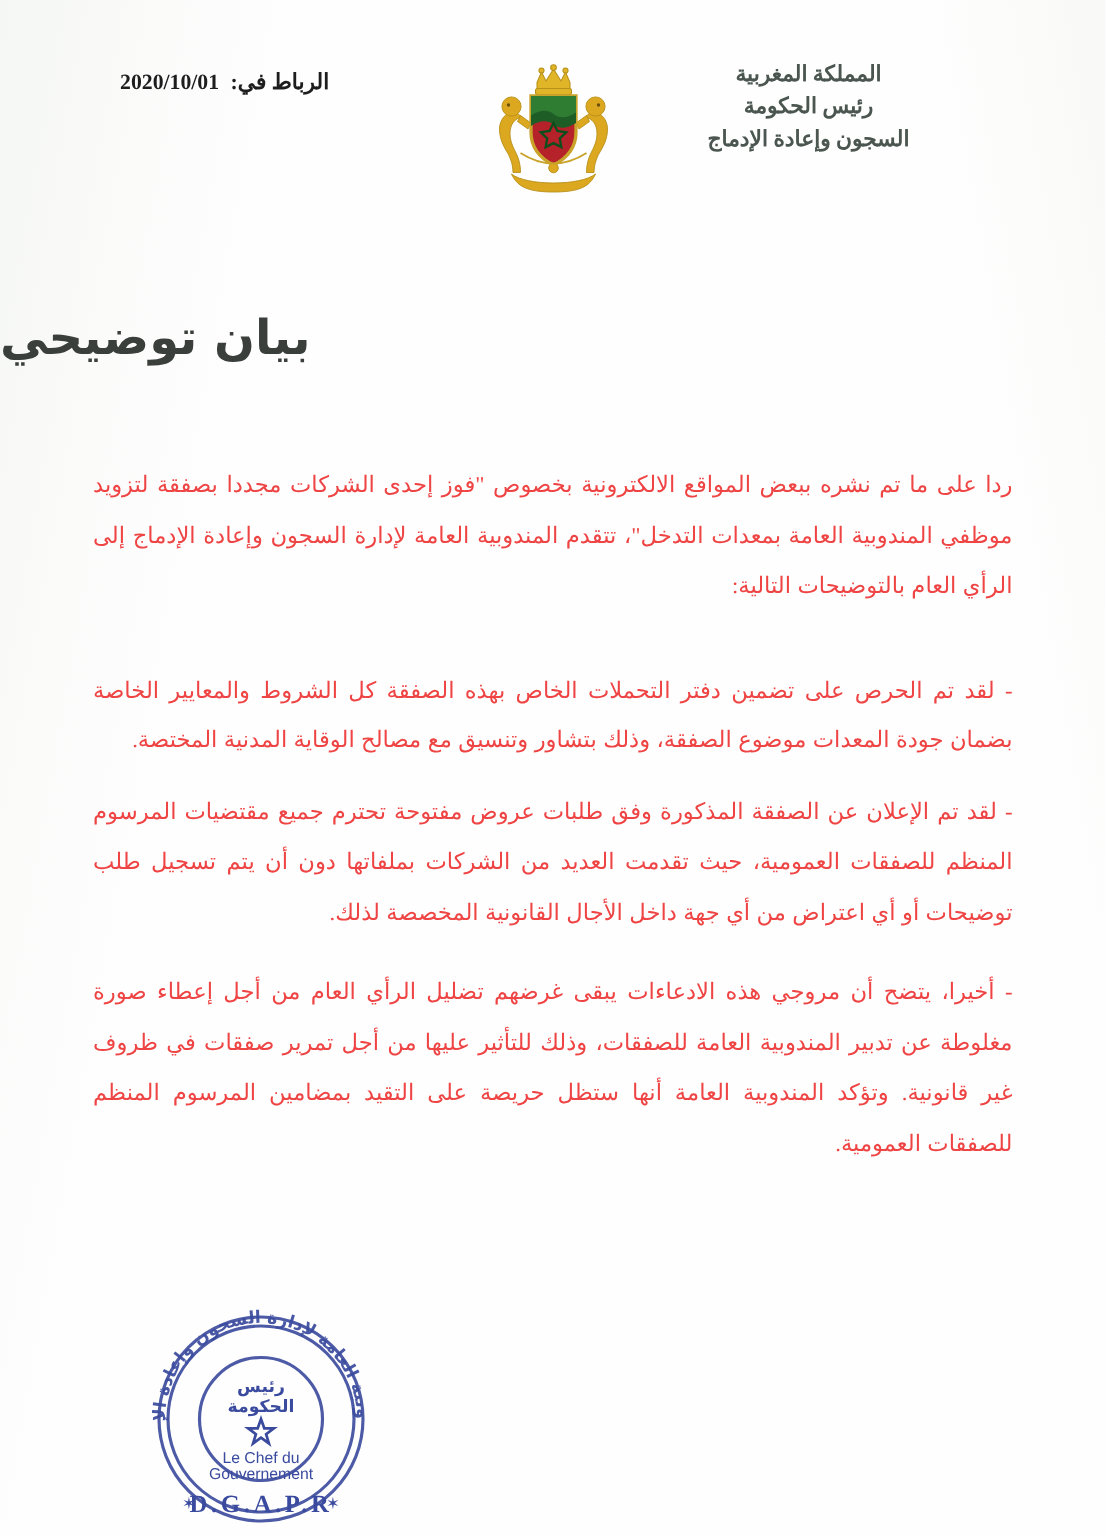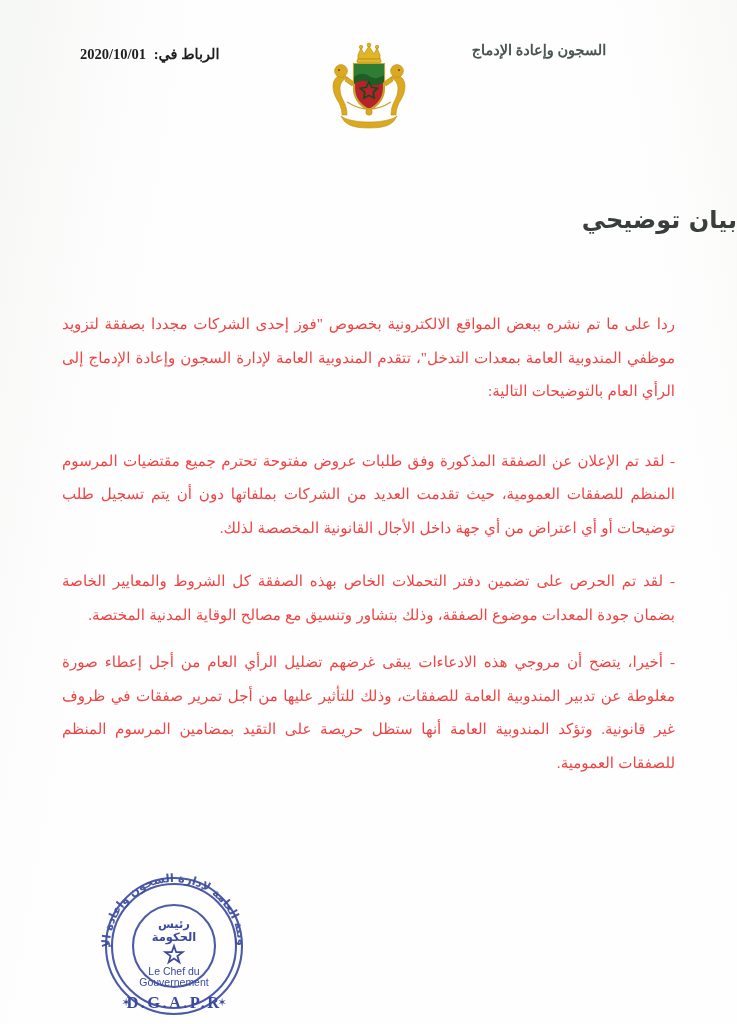--- a/index.html
+++ b/index.html
@@ -83,23 +83,23 @@
     color: #4b5650;
     white-space: nowrap;
   }
 
   
   .doc-title {
     position: absolute;
     top: 206px;
     left: 0;
     right: 0;
-    text-align: right;
+    text-align: left;
     font-family: "DejaVu Sans", "Liberation Sans", sans-serif;
-    font-size: 24px;
+    font-size: 32px;
     font-weight: 700;
     color: #3a3f3c;
     letter-spacing: 0.5px;
     direction: rtl;
   }
 
   
   .body-text {
     position: absolute;
     top: 308px;
@@ -180,30 +180,32 @@
           <circle cx="48" cy="74" r="3.2"></circle>
         </g>
 
         <g fill="none" stroke="#c9a32a" stroke-width="1.3">
           <path d="M26 64 q22 14 44 0"></path>
         </g>
       </svg>
     </div>
 
     <div class="org-block">
+      <div class="org-line">المملكة المغربية</div>
+      <div class="org-line">رئيس الحكومة</div>
       <div class="org-line">السجون وإعادة الإدماج</div>
     </div>
   </div>
 
   <div class="doc-title">بيان توضيحي</div>
 
   <div class="body-text">
     <p class="para intro">ردا على ما تم نشره ببعض المواقع الالكترونية بخصوص "فوز إحدى الشركات مجددا بصفقة لتزويد موظفي المندوبية العامة بمعدات التدخل"، تتقدم المندوبية العامة لإدارة السجون وإعادة الإدماج إلى الرأي العام بالتوضيحات التالية:</p>
+    <p class="para tight">- لقد تم الحرص على تضمين دفتر التحملات الخاص بهذه الصفقة كل الشروط والمعايير الخاصة بضمان جودة المعدات موضوع الصفقة، وذلك بتشاور وتنسيق مع مصالح الوقاية المدنية المختصة.</p>
     <p class="para">- لقد تم الإعلان عن الصفقة المذكورة وفق طلبات عروض مفتوحة تحترم جميع مقتضيات المرسوم المنظم للصفقات العمومية، حيث تقدمت العديد من الشركات بملفاتها دون أن يتم تسجيل طلب توضيحات أو أي اعتراض من أي جهة داخل الأجال القانونية المخصصة لذلك.</p>
-    <p class="para tight">- لقد تم الحرص على تضمين دفتر التحملات الخاص بهذه الصفقة كل الشروط والمعايير الخاصة بضمان جودة المعدات موضوع الصفقة، وذلك بتشاور وتنسيق مع مصالح الوقاية المدنية المختصة.</p>
     <p class="para tight">- أخيرا، يتضح أن مروجي هذه الادعاءات يبقى غرضهم تضليل الرأي العام من أجل إعطاء صورة مغلوطة عن تدبير المندوبية العامة للصفقات، وذلك للتأثير عليها من أجل تمرير صفقات في ظروف غير قانونية. وتؤكد المندوبية العامة أنها ستظل حريصة على التقيد بمضامين المرسوم المنظم للصفقات العمومية.</p>
   </div>
 
   <div class="stamp">
     <svg viewBox="0 0 172 170" xmlns="http://www.w3.org/2000/svg" aria-hidden="true">
       <defs>
         <path id="arcOuterTop" d="M 22 88 A 64 64 0 0 1 150 88"></path>
         <path id="arcOuterBottom" d="M 28 88 A 58 58 0 0 0 144 88"></path>
       </defs>
       <g stroke="#3a4a9e" fill="none" stroke-width="2.1" opacity="0.9">

